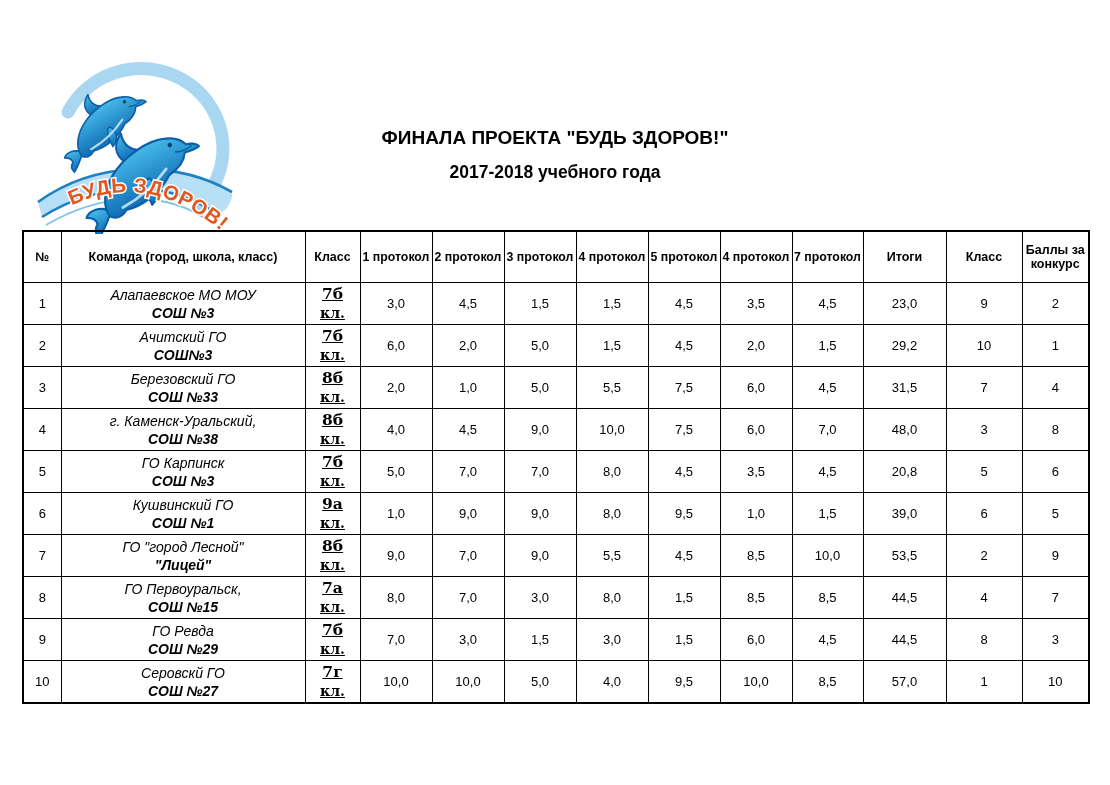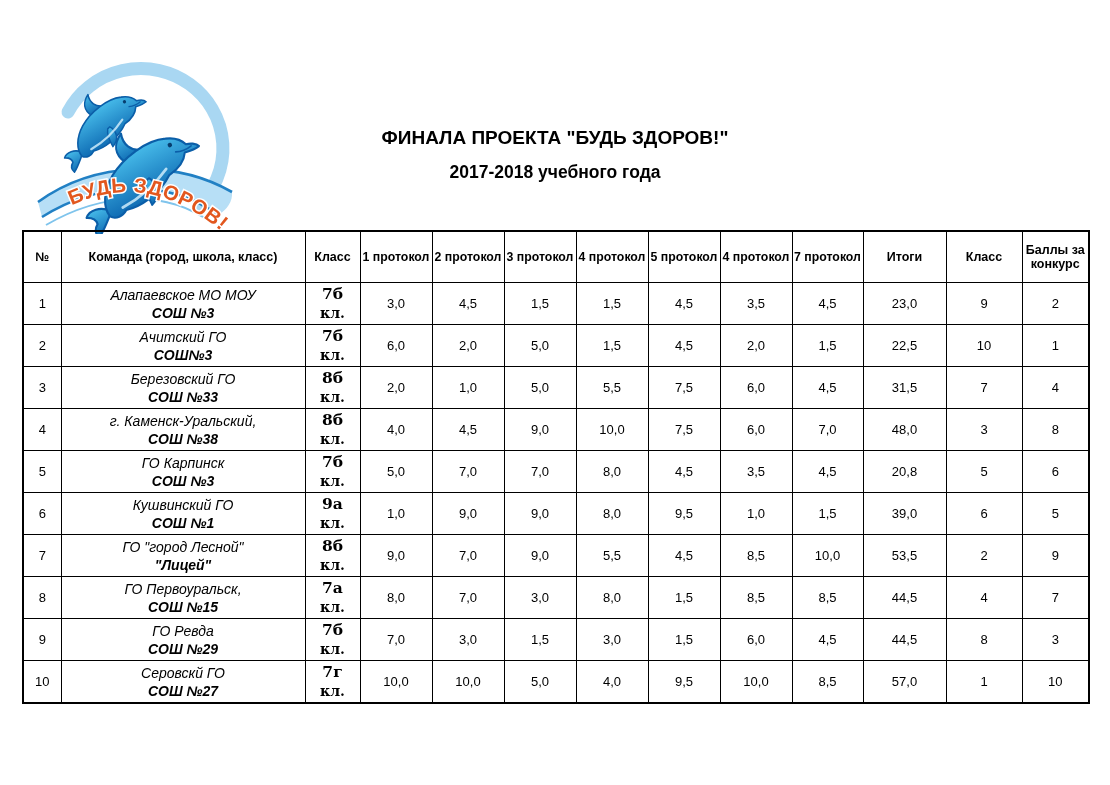--- a/index.html
+++ b/index.html
@@ -20,21 +20,21 @@
   }
   .results th,.results td{
     border:1px solid #000;text-align:center;vertical-align:middle;
     padding:0;overflow:hidden;
   }
   .results th{font-weight:bold;font-size:12.5px;line-height:14px;height:50px;}
   .results th.proto{white-space:nowrap;font-size:12.3px;}
   .results td{height:41px;font-size:13px;}
   .team-l1{font-style:italic;font-size:14px;line-height:18px;}
   .team-l2{font-style:italic;font-weight:bold;font-size:14px;line-height:18px;}
-  .cls-cell{font-family:"DejaVu Serif","Liberation Serif",serif;font-weight:bold;}
+  .cls-cell{font-family:"DejaVu Serif","Liberation Serif",serif;font-weight:bold;text-decoration:underline;}
   .cls-l1{font-size:15.5px;line-height:20px;}
   .cls-l2{font-size:14px;line-height:19px;}
 </style>
 </head>
 <body>
 
 <div class="page">
 
   <div class="logo">
     <svg width="210" height="190" viewBox="0 0 210 190" xmlns="http://www.w3.org/2000/svg">
@@ -147,21 +147,21 @@
             <div class="cls-l1">7б</div>
             <div class="cls-l2">кл.</div>
           </td>
           <td>6,0</td>
           <td>2,0</td>
           <td>5,0</td>
           <td>1,5</td>
           <td>4,5</td>
           <td>2,0</td>
           <td>1,5</td>
-          <td>22,5</td>
+          <td>29,2</td>
           <td>10</td>
           <td>1</td>
         </tr>
         <tr>
           <td>3</td>
           <td>
             <div class="team-l1">Березовский ГО</div>
             <div class="team-l2">СОШ №33</div>
           </td>
           <td class="cls-cell">

